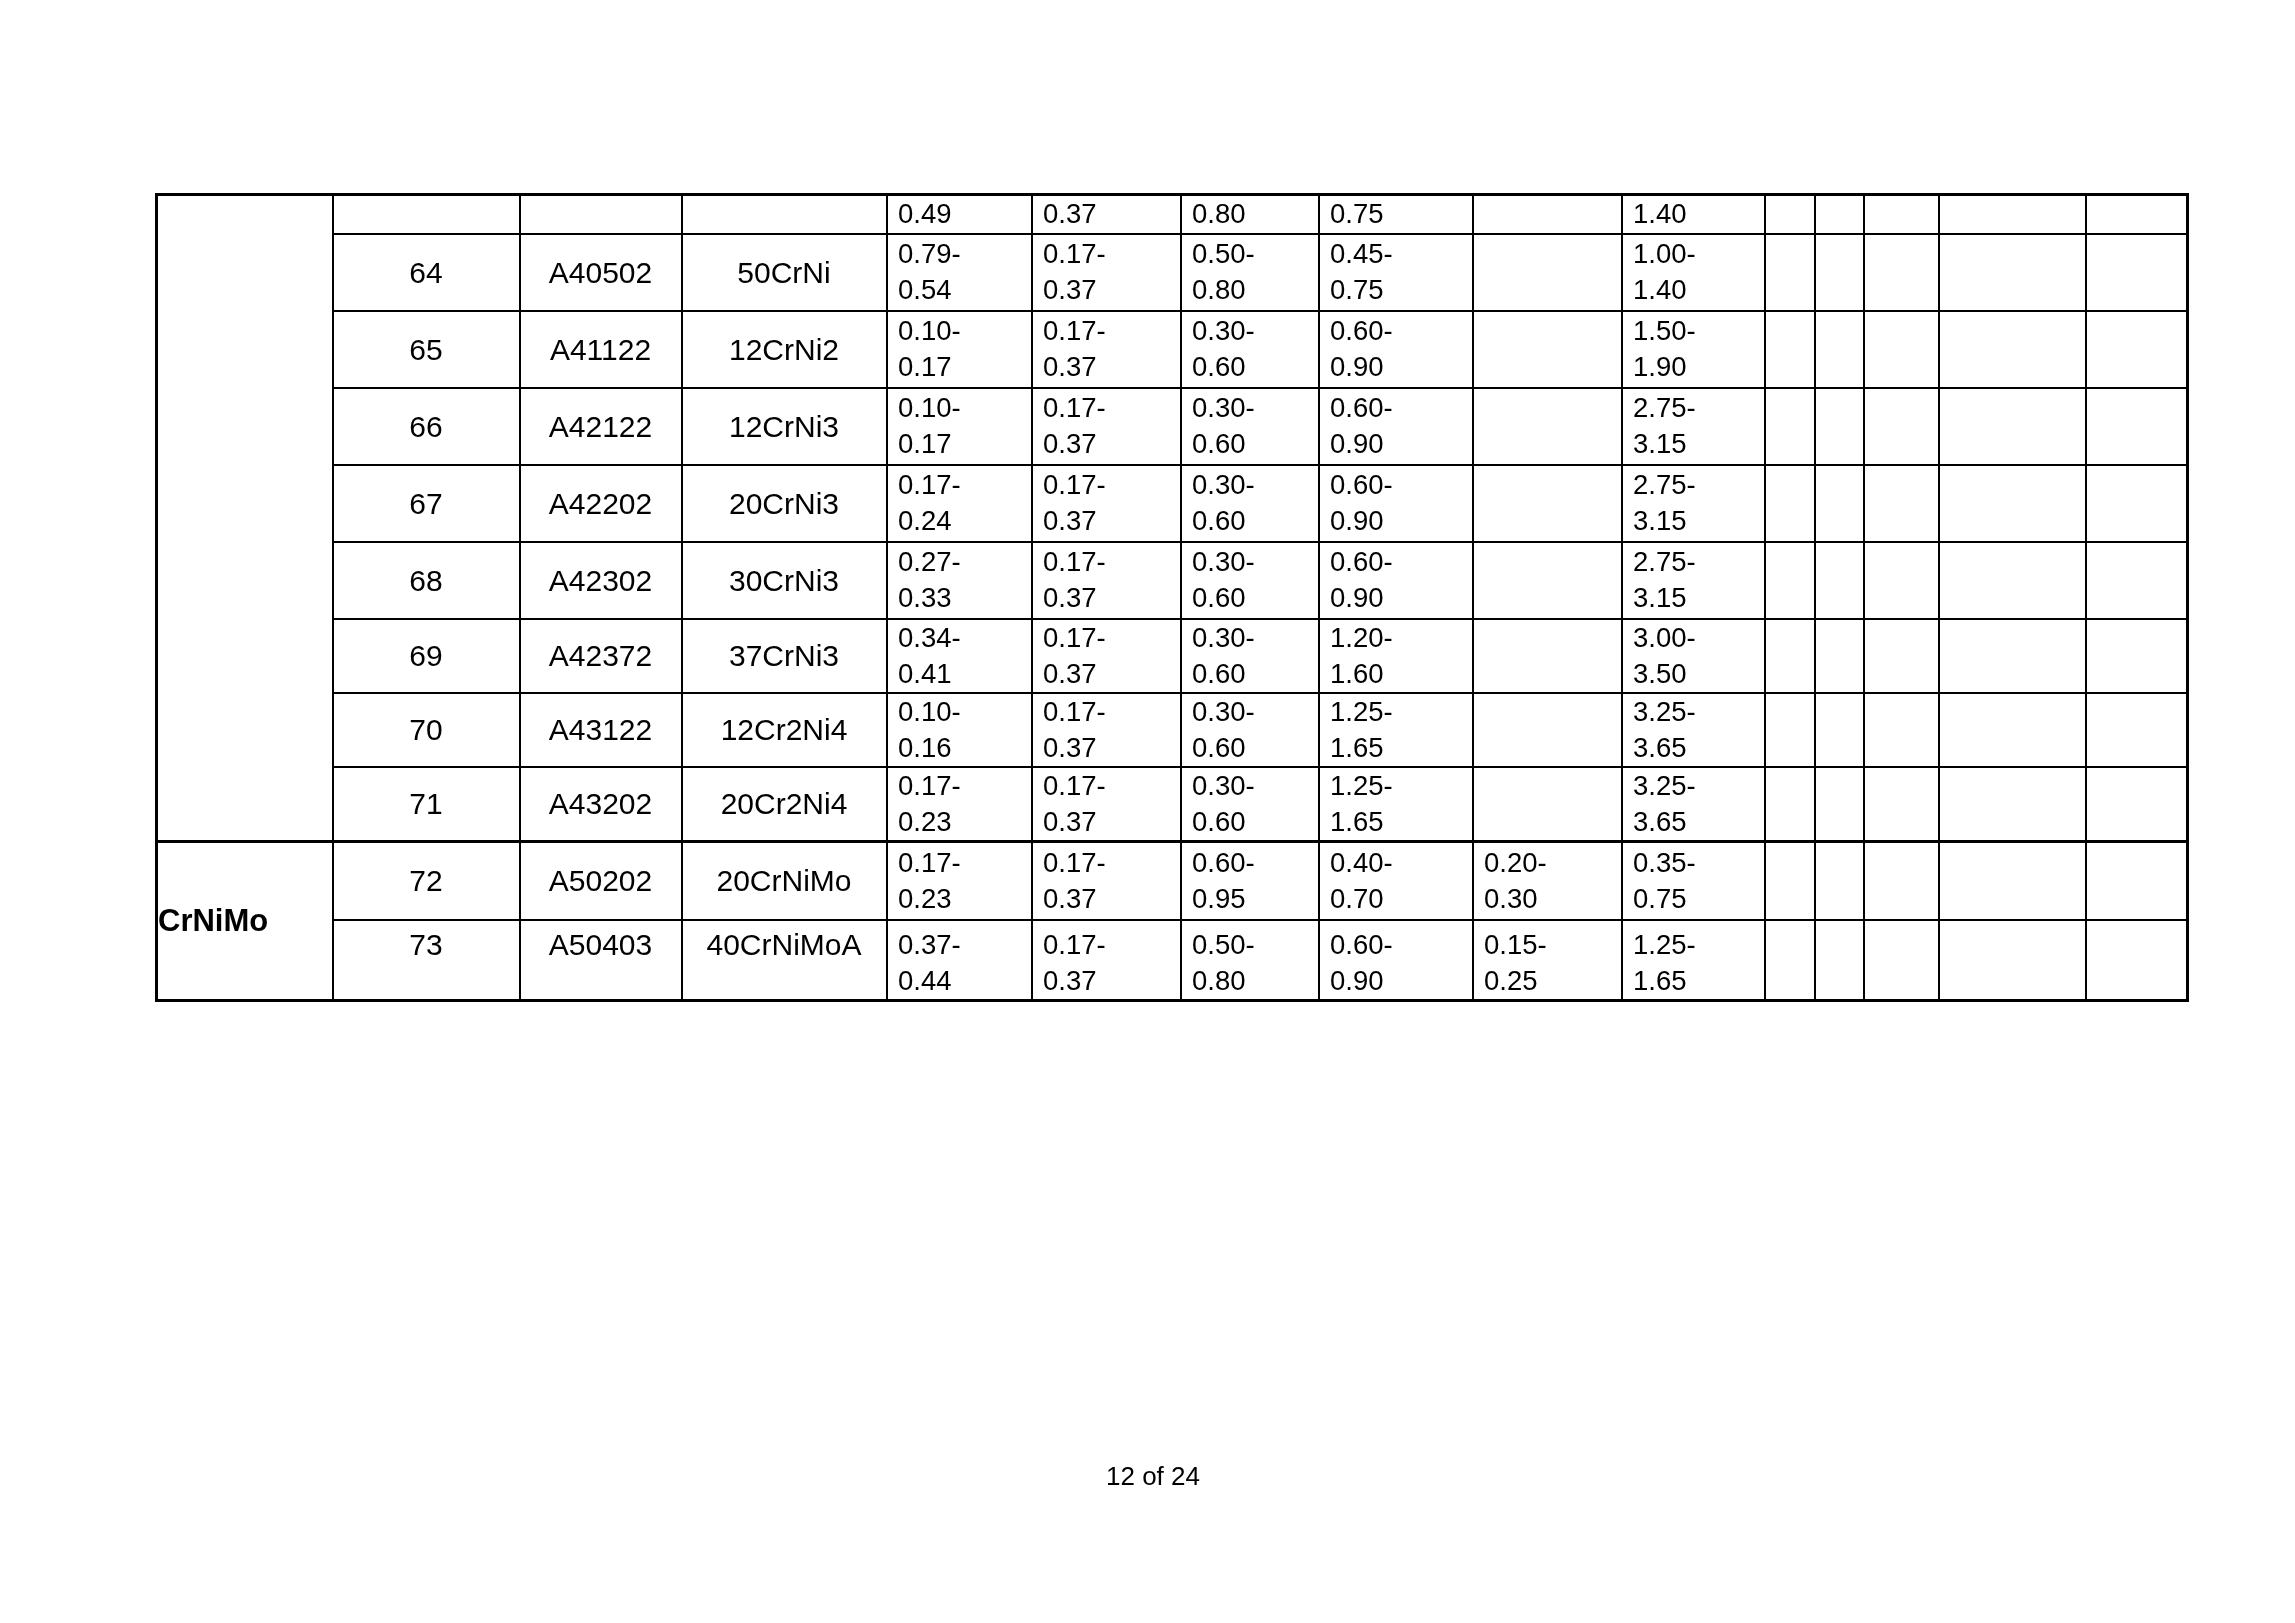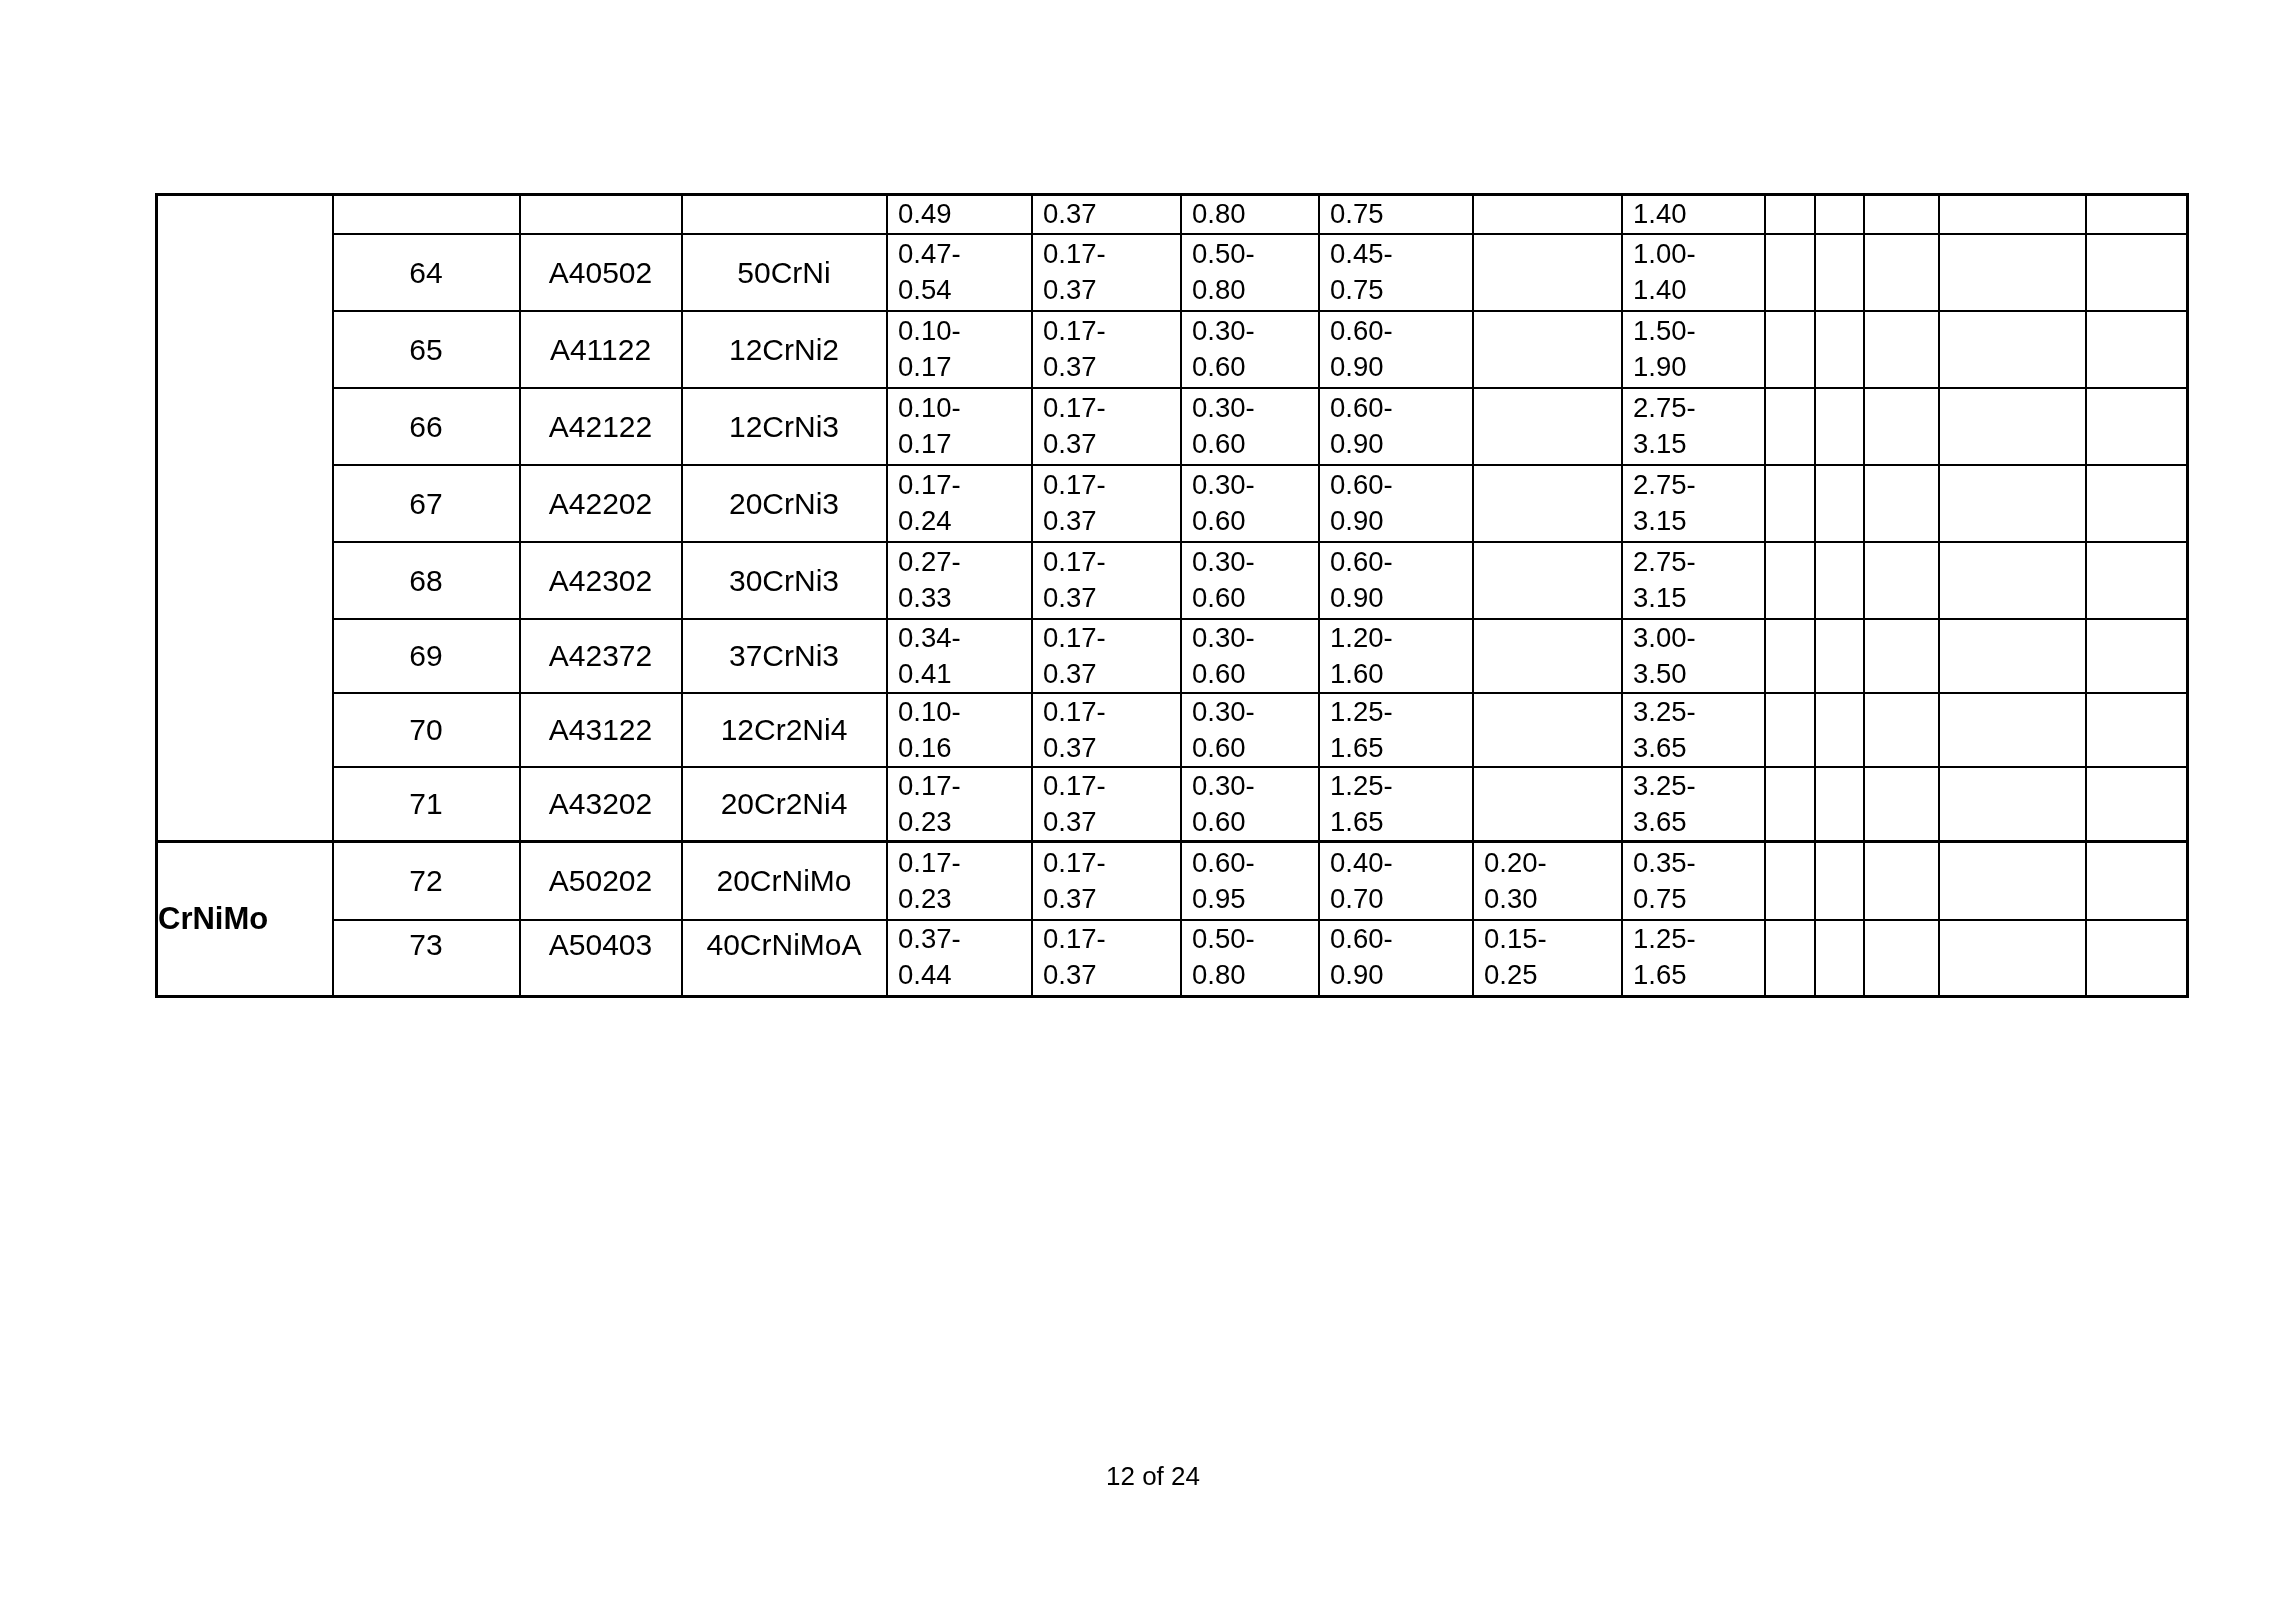--- a/index.html
+++ b/index.html
@@ -20,21 +20,21 @@
   
   td.c{text-align:center;font-size:30px;line-height:37px}
   
   td.v{text-align:left;font-size:27.5px;line-height:36px;padding-left:10.5px;white-space:pre-line}
   
   td.g{text-align:left;font-weight:700;font-size:31px}
   
   tr.sec td{border-top:3.3px solid #000}
   
   tr.top td{vertical-align:top}
-  tr.top td.v{padding-top:0}
+  tr.top td.v{padding-top:6px}
   tr.top td.c{padding-top:5.2px}
   .page-num{
     position:absolute;left:11px;right:0;top:1461px;
     text-align:center;font-size:26px;line-height:30px;
   }
 </style>
 </head>
 <body>
 
 <table class="grades">
@@ -72,21 +72,21 @@
     <td></td>
     <td></td>
     <td></td>
     <td></td>
   </tr>
 
   <tr style="height:77px">
     <td class="c">64</td>
     <td class="c">A40502</td>
     <td class="c">50CrNi</td>
-    <td class="v">0.47-
+    <td class="v">0.79-
 0.54</td>
     <td class="v">0.17-
 0.37</td>
     <td class="v">0.50-
 0.80</td>
     <td class="v">0.45-
 0.75</td>
     <td class="v"></td>
     <td class="v">1.00-
 1.40</td>

